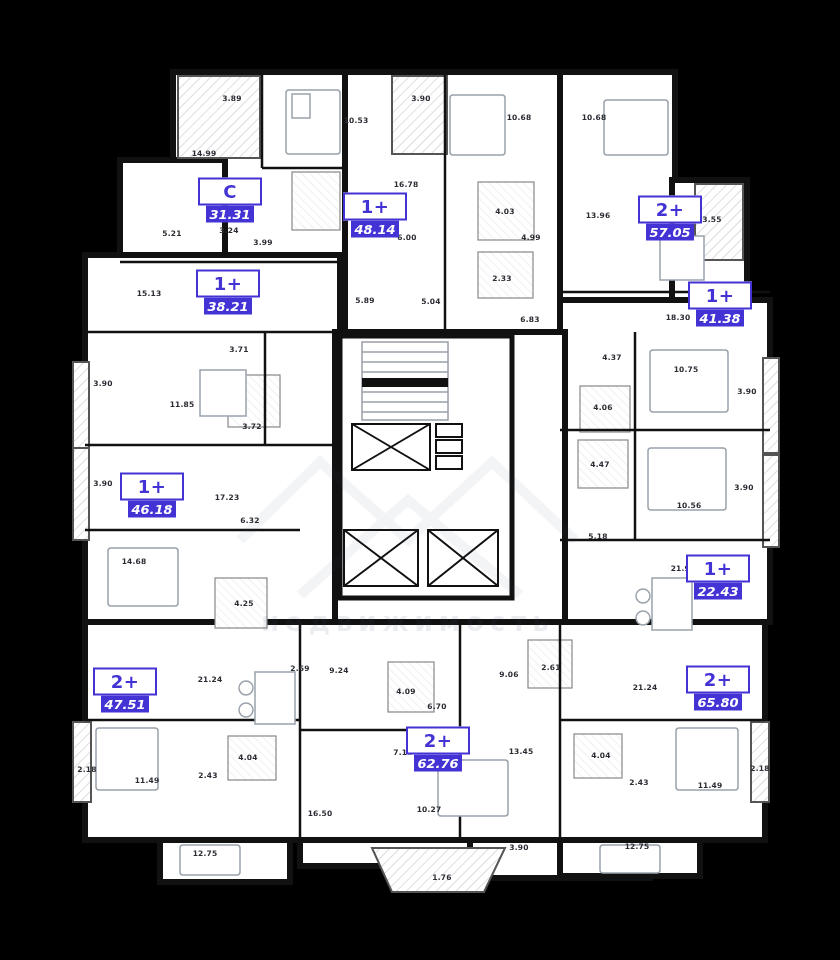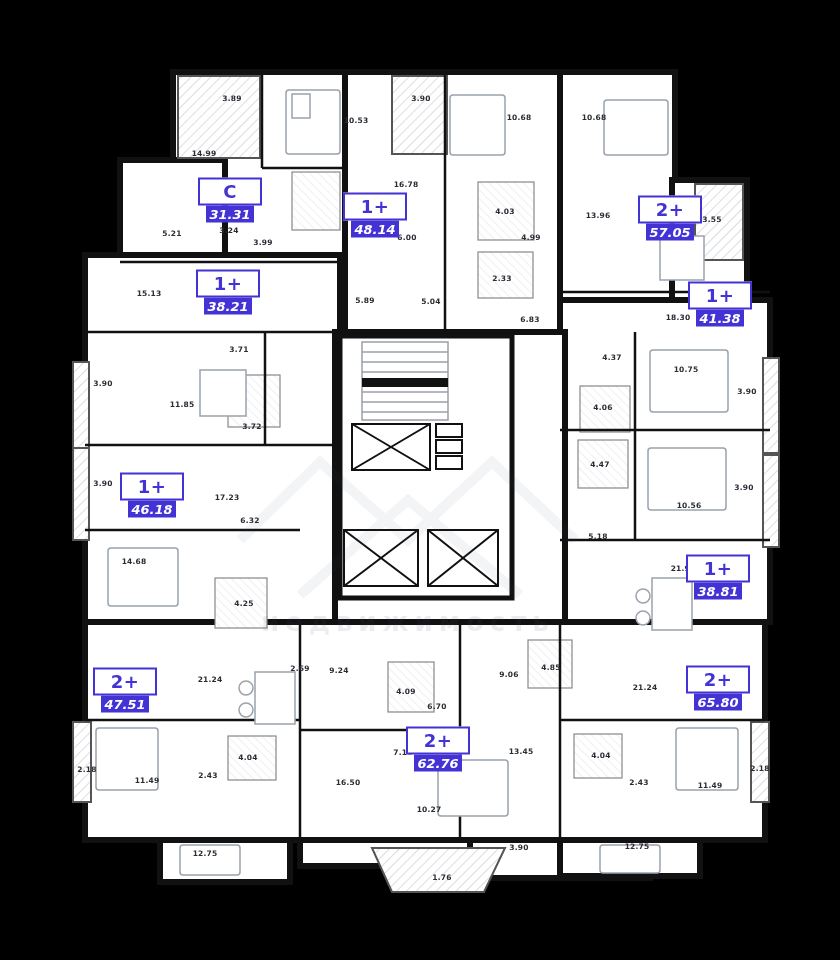--- a/index.html
+++ b/index.html
@@ -184,21 +184,21 @@
       <div class="badge" style="left: 720px; top: 304px;">
         <div class="badge-type">1+</div>
         <div class="badge-area">41.38</div>
       </div>
       <div class="badge" style="left: 152px; top: 495px;">
         <div class="badge-type">1+</div>
         <div class="badge-area">46.18</div>
       </div>
       <div class="badge" style="left: 718px; top: 577px;">
         <div class="badge-type">1+</div>
-        <div class="badge-area">38.81</div>
+        <div class="badge-area">22.43</div>
       </div>
       <div class="badge" style="left: 125px; top: 690px;">
         <div class="badge-type">2+</div>
         <div class="badge-area">47.51</div>
       </div>
       <div class="badge" style="left: 718px; top: 688px;">
         <div class="badge-type">2+</div>
         <div class="badge-area">65.80</div>
       </div>
       <div class="badge" style="left: 438px; top: 749px;">
@@ -241,37 +241,37 @@
       <div class="dim" style="left: 744px; top: 487px;">3.90</div>
       <div class="dim" style="left: 227px; top: 497px;">17.23</div>
       <div class="dim" style="left: 689px; top: 505px;">10.56</div>
       <div class="dim" style="left: 598px; top: 536px;">5.18</div>
       <div class="dim" style="left: 250px; top: 520px;">6.32</div>
       <div class="dim" style="left: 134px; top: 561px;">14.68</div>
       <div class="dim" style="left: 683px; top: 568px;">21.95</div>
       <div class="dim" style="left: 244px; top: 603px;">4.25</div>
       <div class="dim" style="left: 300px; top: 668px;">2.69</div>
       <div class="dim" style="left: 339px; top: 670px;">9.24</div>
-      <div class="dim" style="left: 551px; top: 667px;">4.85</div>
+      <div class="dim" style="left: 551px; top: 667px;">2.61</div>
       <div class="dim" style="left: 509px; top: 674px;">9.06</div>
       <div class="dim" style="left: 210px; top: 679px;">21.24</div>
       <div class="dim" style="left: 406px; top: 691px;">4.09</div>
       <div class="dim" style="left: 645px; top: 687px;">21.24</div>
       <div class="dim" style="left: 437px; top: 706px;">6.70</div>
       <div class="dim" style="left: 403px; top: 752px;">7.16</div>
       <div class="dim" style="left: 521px; top: 751px;">13.45</div>
       <div class="dim" style="left: 248px; top: 757px;">4.04</div>
       <div class="dim" style="left: 601px; top: 755px;">4.04</div>
       <div class="dim" style="left: 87px; top: 769px;">2.18</div>
       <div class="dim" style="left: 208px; top: 775px;">2.43</div>
       <div class="dim" style="left: 639px; top: 782px;">2.43</div>
       <div class="dim" style="left: 147px; top: 780px;">11.49</div>
       <div class="dim" style="left: 710px; top: 785px;">11.49</div>
       <div class="dim" style="left: 760px; top: 768px;">2.18</div>
-      <div class="dim" style="left: 320px; top: 782px; margin-left: 28px;">16.50</div>
+      <div class="dim" style="left: 320px; top: 813px;">16.50</div>
       <div class="dim" style="left: 429px; top: 809px;">10.27</div>
       <div class="dim" style="left: 205px; top: 853px;">12.75</div>
       <div class="dim" style="left: 519px; top: 847px;">3.90</div>
       <div class="dim" style="left: 637px; top: 846px;">12.75</div>
       <div class="dim" style="left: 442px; top: 877px;">1.76</div>
     </div>
 
   <div id="watermark-text">недвижимость</div>
 </div>
 

